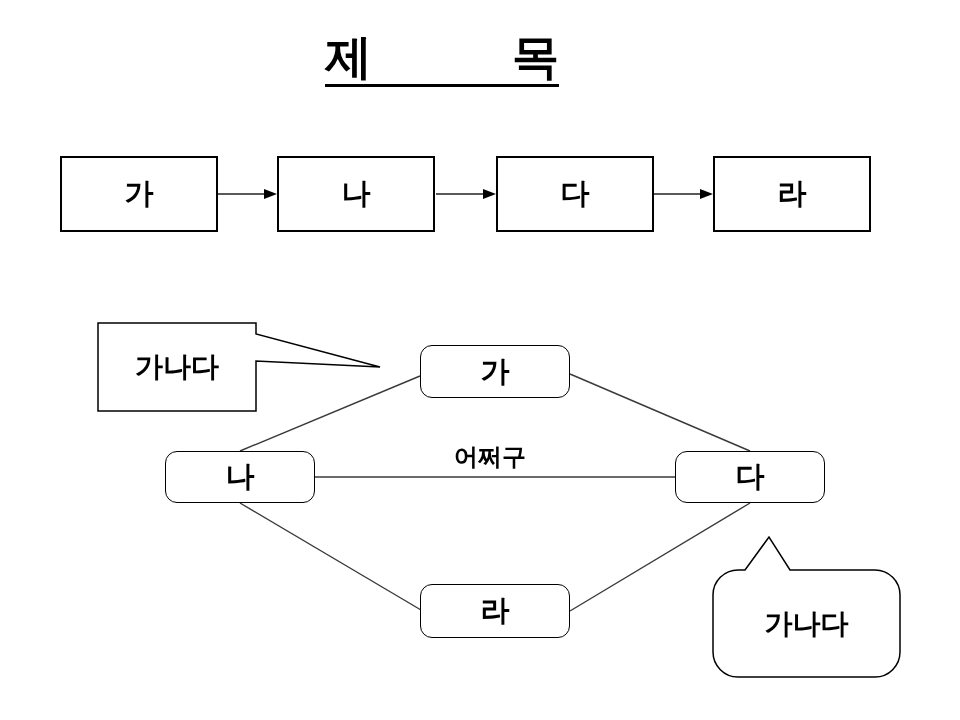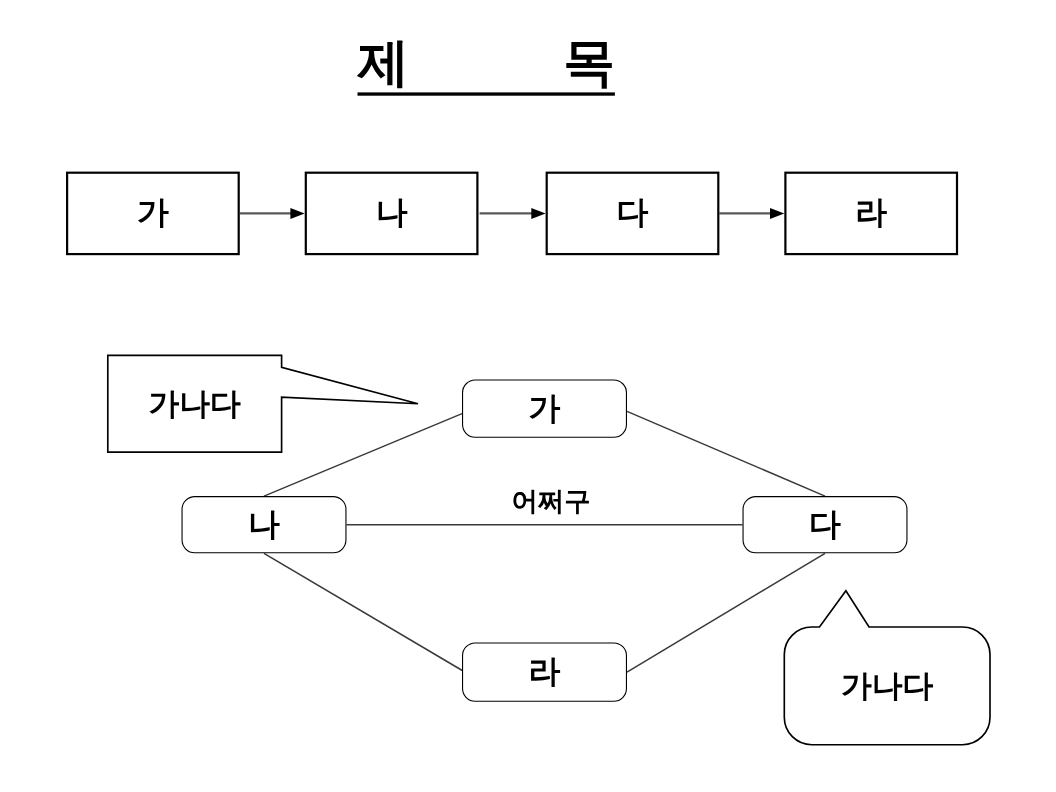--- a/index.html
+++ b/index.html
@@ -66,21 +66,21 @@
     font-size: 29px;
     font-weight: bold;
     color: #000000;
   }
   .node.n-top    { left: 420px; top: 345px; height: 53px; }
   .node.n-left   { left: 165px; top: 451px; }
   .node.n-right  { left: 675px; top: 451px; }
   .node.n-bottom { left: 420px; top: 584px; height: 54px; }
   .edge-label {
     position: absolute;
-    left: 431px; top: 444px;
+    left: 420px; top: 444px;
     width: 140px;
     text-align: center;
     font-size: 24px;
     font-weight: bold;
     line-height: 26px;
     color: #000000;
   }
   .callout-text {
     position: absolute;
     display: flex;

